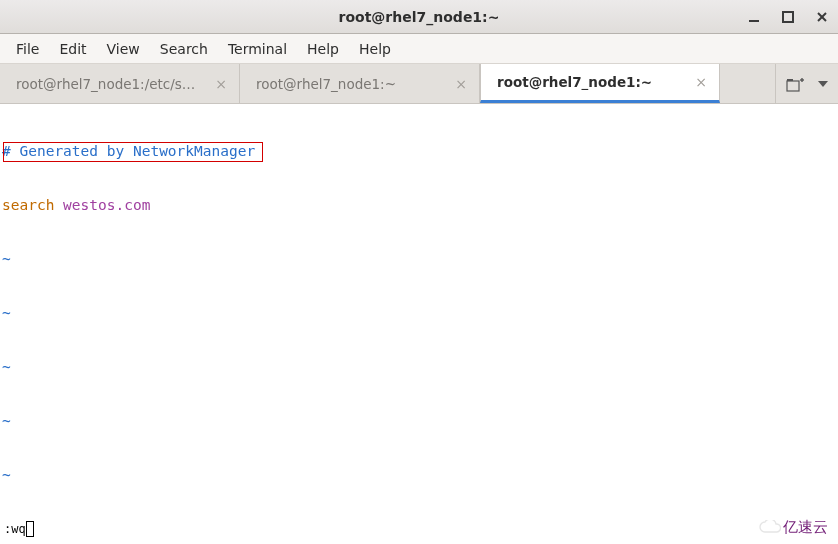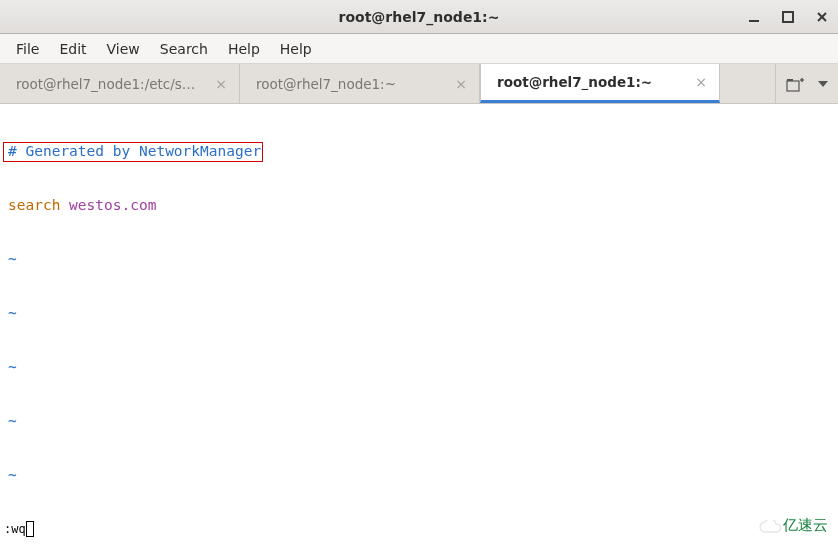--- a/index.html
+++ b/index.html
@@ -117,21 +117,21 @@
   }
   
   .terminal {
     position: absolute;
     top: 104px;
     left: 0; right: 0; bottom: 0;
     background: #fff;
     font-family: "DejaVu Sans Mono","Liberation Mono","Menlo",monospace;
     font-size: 14.5px;
     line-height: 18px;
-    padding: 2px 8px;
+    padding: 2px 2px;
     color: #000;
     white-space: pre;
   }
   .term-line { height: 18px; }
   .kw-comment { color: #2a6fc9; }
   .kw-orange { color: #c06a00; }
   .kw-purple { color: #a040a0; }
   .kw-ip { color: #b000b0; }
   .tilde { color: #2a6fc9; }
   .hl-box {
@@ -155,26 +155,26 @@
     border: 1px solid #000;
     margin-left: 0px;
     vertical-align: -2px;
   }
   
   .watermark {
     position: absolute;
     right: 10px;
     bottom: 8px;
     font-size: 15px;
-    color: #15803d;
+    color: #701a75;
     display: flex;
     align-items: center;
     gap: 2px;
     pointer-events: none;
-    font-family: Liberation Mono, monospace;
+    font-family: Liberation Sans, sans-serif;
   }
   .watermark svg { opacity: .5; }
 </style>
 </head>
 <body>
 
 <div class="titlebar">
   <div class="titlebar-title">root@rhel7_node1:~</div>
   <div class="win-controls">
     <div class="win-btn">
@@ -194,20 +194,21 @@
         </svg>
     </div>
   </div>
 </div>
 
 <div class="menubar">
   <div class="menubar-item">File</div>
   <div class="menubar-item">Edit</div>
   <div class="menubar-item">View</div>
   <div class="menubar-item">Search</div>
+  <div class="menubar-item">Terminal</div>
   <div class="menubar-item">Help</div>
   <div class="menubar-item">Help</div>
 </div>
 
 <div class="tabbar">
   <div class="tab">
     <span class="tab-label">root@rhel7_node1:/etc/s…</span>
     <span class="tab-close">×</span>
   </div>
   <div class="tab">

